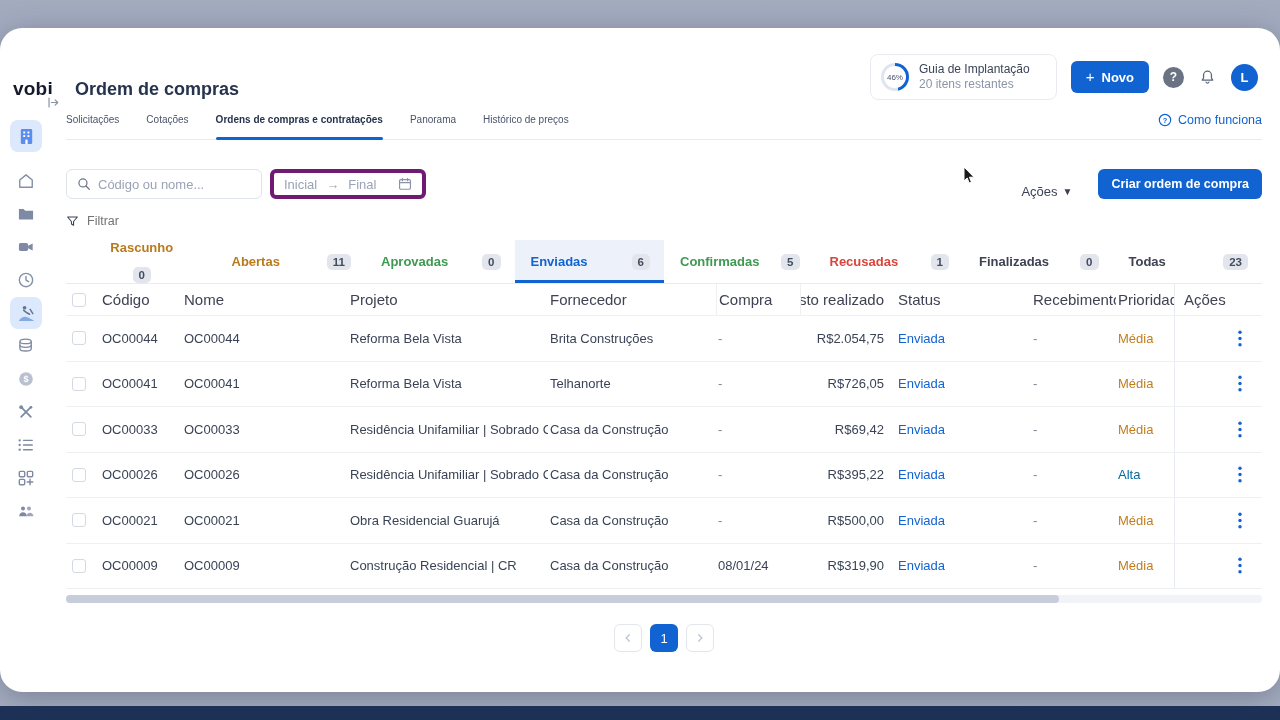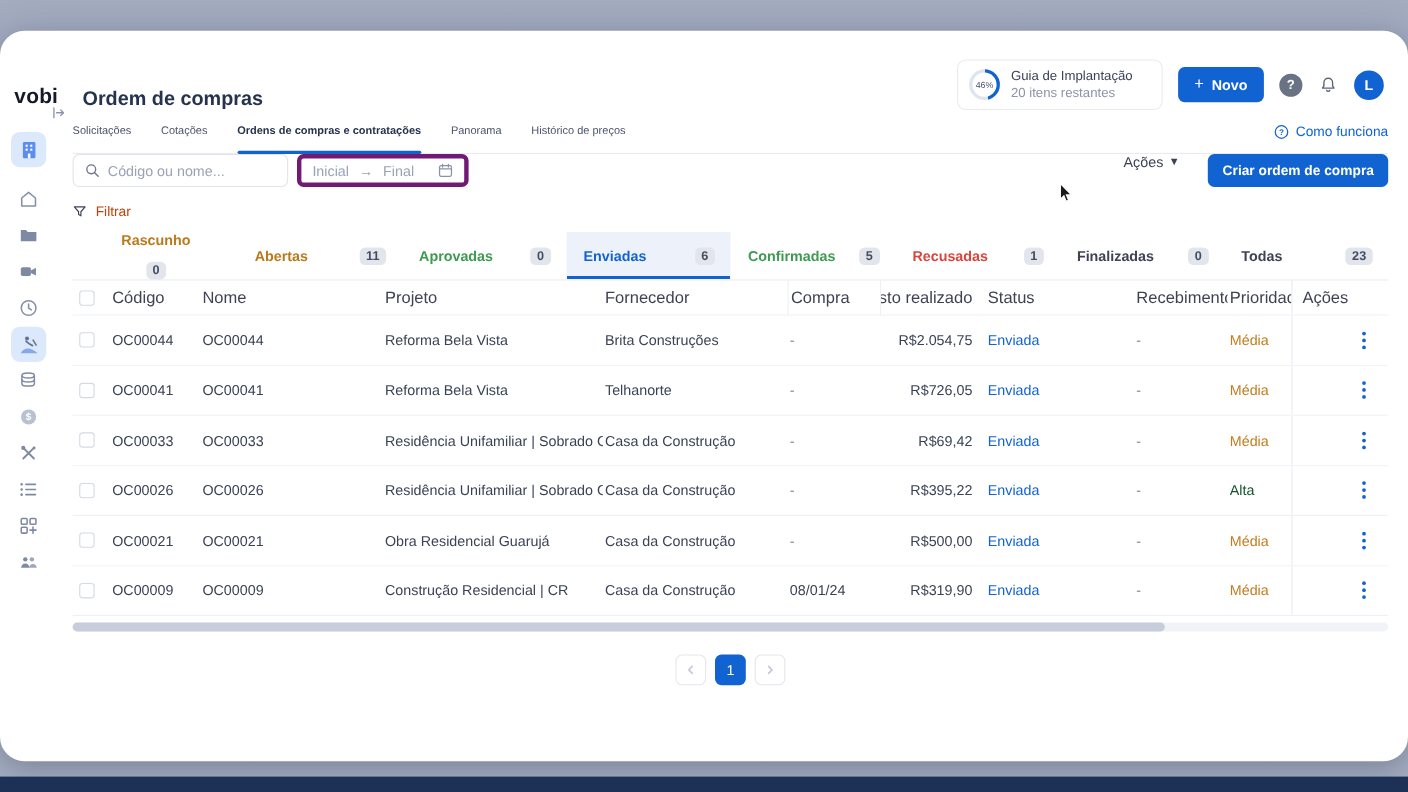--- a/index.html
+++ b/index.html
@@ -40,33 +40,33 @@
 
   
   .tab-bar { height:40px; display:flex; align-items:stretch; border-bottom:1px solid #e9ebf0; }
   .nav-tabs-list { display:flex; gap:27px; }
   .nav-tab { display:flex; align-items:center; font-size:10px; color:#49536b; position:relative; cursor:pointer; white-space:nowrap; }
   .nav-tab.active { color:#26334d; font-weight:700; }
   .nav-tab.active::after { content:""; position:absolute; left:0; right:0; bottom:-1px; height:3px; border-radius:2px; background:#1163d2; }
   .how-link { margin-left:auto; display:flex; align-items:center; gap:6px; font-size:12.5px; color:#1163d2; cursor:pointer; }
 
   
-  .toolbar { margin-top:0; display:flex; align-items:flex-start; gap:8px; height:30px; }
+  .toolbar { margin-top:29px; display:flex; align-items:flex-end; gap:8px; height:30px; }
   .search-box { width:196px; height:30px; border:1px solid #dfe3ea; border-radius:6px; display:flex; align-items:center; gap:7px; padding:0 10px; background:#fff; }
   .search-box input { border:none; outline:none; flex:1; min-width:0; font-size:13px; font-family:inherit; color:#3a4356; }
   .search-box input::placeholder { color:#9aa3b5; }
   .date-box { width:156px; height:30px; border:4px solid #701a75; border-radius:6px; display:flex; align-items:center; gap:9px; padding:0 10px; font-size:13px; color:#9aa3b5; cursor:pointer; }
   .date-arrow { color:#9aa3b5; font-size:13px; }
   .date-box .cal { margin-left:auto; display:flex; }
   .tb-spacer { flex:1; }
   .actions-dd { display:flex; align-items:center; gap:5px; font-size:13px; color:#3a4356; cursor:pointer; margin-right:18px; }
   .caret { font-size:10px; color:#3a4356; }
   .btn-create { height:30px; padding:0 13px; font-size:12.5px; }
 
-  .filter-row { margin-top:13px; display:flex; align-items:center; gap:8px; font-size:12.5px; color:#c2410c; height:18px; cursor:pointer; width:80px; }
+  .filter-row { margin-top:13px; display:flex; align-items:center; gap:8px; font-size:12.5px; color:#737373; height:18px; cursor:pointer; width:80px; }
 
   
   .status-tabs { margin-top:10px; display:flex; height:44px; border-bottom:1px solid #e9ebf0; }
   .status-tab { flex:1; display:flex; align-items:center; justify-content:space-between; padding:0 14px 0 16px; font-size:13px; font-weight:700; cursor:pointer; }
   .status-tab.active { background:#edf1f9; box-shadow:inset 0 -3px 0 #1163d2; }
   .badge { background:#e2e5ec; color:#434c61; border-radius:5px; padding:2px 6px; font-size:11.5px; font-weight:700; min-width:10px; text-align:center; }
 
   
   .t-head { display:flex; align-items:center; height:32px; font-size:15px; font-weight:400; color:#3f4254; border-bottom:1px solid #eef0f4; }
   .t-row { display:flex; align-items:center; height:45.5px; font-size:13px; color:#3a4356; border-bottom:1px solid #eef0f4; background:#fff; }
@@ -442,21 +442,21 @@
                 <div class="cb"></div>
               </div>
               <div class="cell c-code">OC00026</div>
               <div class="cell c-name">OC00026</div>
               <div class="cell c-project">Residência Unifamiliar | Sobrado Carlos</div>
               <div class="cell c-supplier">Casa da Construção</div>
               <div class="cell c-purchase dash">-</div>
               <div class="cell c-cost">R$395,22</div>
               <div class="cell c-status t-status">Enviada</div>
               <div class="cell c-receipt dash">-</div>
-              <div class="cell c-priority" style="color: #14532d;">Alta</div>
+              <div class="cell c-priority" style="color: #0369a1;">Alta</div>
               <div class="cell c-actions">
                 <div class="kebab">
                   <svg width="4" height="17" viewBox="0 0 4 17">
                     <g fill="#1163d2">
                       <circle cx="2" cy="2.2" r="1.7"></circle>
                       <circle cx="2" cy="8.5" r="1.7"></circle>
                       <circle cx="2" cy="14.8" r="1.7"></circle>
                     </g>
                   </svg>
                 </div>

